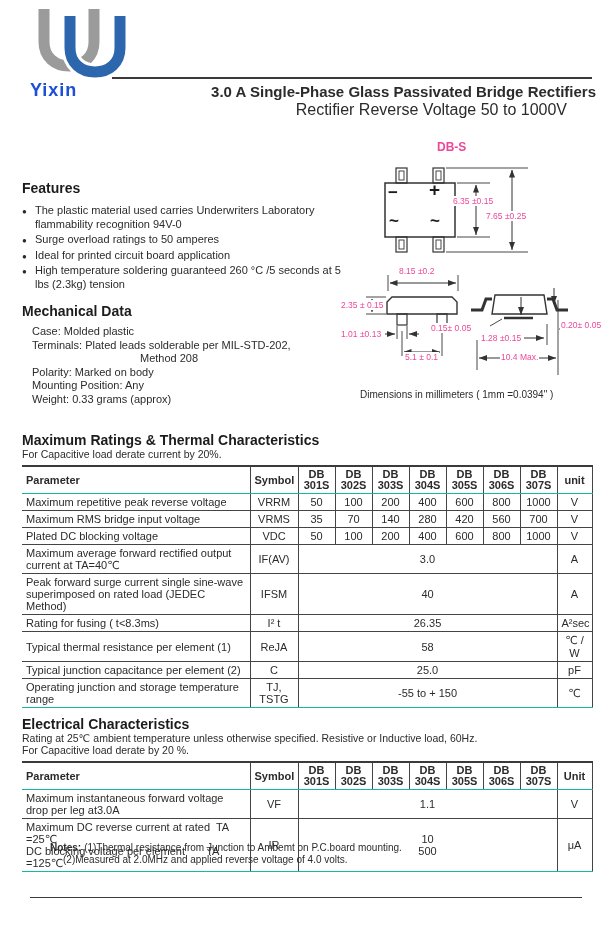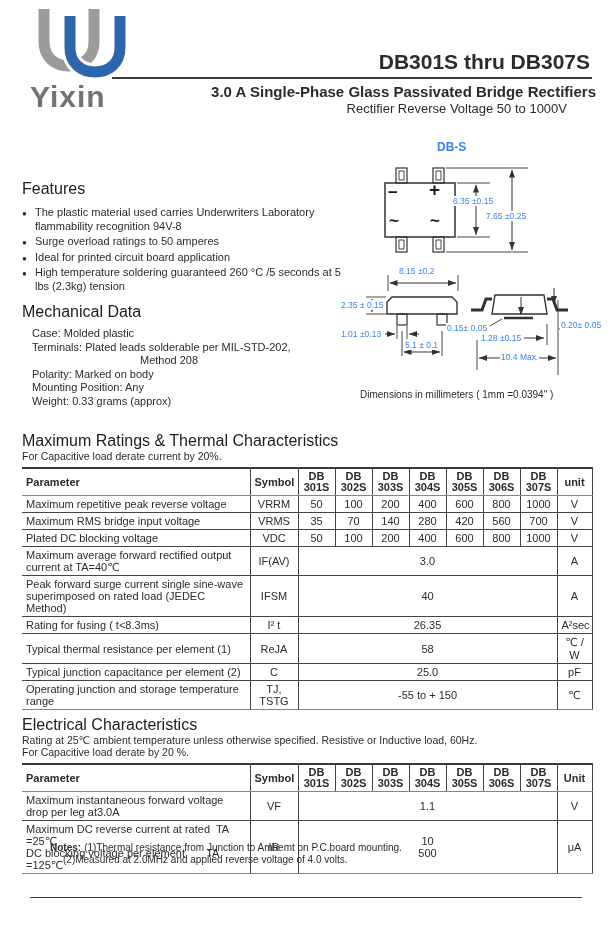--- a/index.html
+++ b/index.html
@@ -2,40 +2,40 @@
 <html><head>
 <meta charset="utf-8">
 <style>
   * { box-sizing: border-box; margin: 0; padding: 0; }
   html,body { width: 612px; background: #fff; }
   body { font-family: "Liberation Sans", "DejaVu Sans", sans-serif; color: #222; }
   .page { position: relative; width: 612px; height: 928px; background: #fff; overflow: hidden; }
 
   
   .logo { position: absolute; left: 28px; top: 6px; width: 110px; }
-  .logo-text { font-size: 30px; font-weight: bold; color: #737373; letter-spacing: 1px; margin-top: -4px; margin-left: 2px; }
+  .logo-text { font-size: 18px; font-weight: bold; color: #1d4ed8; letter-spacing: 1px; margin-top: -4px; margin-left: 2px; }
   .hdr-rule { position: absolute; left: 112px; right: 20px; top: 77px; border-top: 2px solid #3a3a3a; }
   .doc-title { position: absolute; right: 22px; top: 50px; font-size: 21px; font-weight: bold; color: #2b2b2b; }
   .doc-sub { position: absolute; right: 16px; top: 83px; font-size: 15px; font-weight: bold; color: #2b2b2b; }
-  .doc-sub2 { position: absolute; right: 45px; top: 101px; font-size: 13px; color: #2b2b2b; }
-
-  
-  .sec-h { font-size: 16px; font-weight: normal; color: #1c1c1c; }
+  .doc-sub2 { position: absolute; right: 45px; top: 101px; font-size: 16px; color: #2b2b2b; }
+
+  
+  .sec-h { font-size: 14px; font-weight: bold; color: #1c1c1c; }
   .features { position: absolute; left: 22px; top: 180px; width: 322px; }
   .features ul { list-style: none; margin-top: 8px; }
   .features li { position: relative; font-size: 11px; line-height: 13.5px; padding-left: 13px; margin-bottom: 2px; color: #2b2b2b; }
   .features li::before { content: "●"; position: absolute; left: 0; top: 1px; font-size: 8px; }
   .mech { position: absolute; left: 22px; top: 303px; width: 330px; }
   .mech .mline { font-size: 11px; line-height: 13.5px; margin-left: 10px; color: #2b2b2b; white-space: pre-wrap; }
   .mech .indent2 { margin-left: 78px; padding-left: 40px; }
 
   
   .pkg { position: absolute; left: 340px; top: 140px; width: 272px; height: 268px; }
   .pkg svg { position: absolute; left: 0; top: 0; }
-  .dim { position: absolute; font-size: 8.5px; color: #3b82f6; background: #fff; line-height: 10px; padding: 0 1px; white-space: nowrap; }
+  .dim { position: absolute; font-size: 8.5px; color: #ec4899; background: #fff; line-height: 10px; padding: 0 1px; white-space: nowrap; }
   .pkg-name { position: absolute; left: 96px; top: 2px; font-size: 12px; font-weight: bold; background: transparent; }
   .mark { position: absolute; font-weight: bold; color: #1c1c1c; line-height: 14px; }
   .pkg-note { position: absolute; left: 20px; top: 249px; font-size: 10px; color: #2b2b2b; white-space: nowrap; }
 
   
   .tblsec { position: absolute; left: 22px; width: 570px; }
   .ratings { top: 432px; }
   .electrical { top: 716px; }
   .cond { font-size: 10.5px; line-height: 12px; color: #2b2b2b; }
   table.spec { border-collapse: collapse; width: 570px; margin-top: 5px; table-layout: fixed; }
@@ -63,28 +63,27 @@
 
   <div class="logo">
     <svg width="104" height="74" viewBox="0 0 104 74">
       <path d="M16,3 V36 c0,15 11,24 25,24 c14,0 25,-9 25,-24 V3" fill="none" stroke="#9b9b9b" stroke-width="11"></path>
       <path d="M42,10 V42 c0,15 11,24 25,24 c14,0 25,-9 25,-24 V10" fill="none" stroke="#ffffff" stroke-width="17"></path>
       <path d="M42,10 V42 c0,15 11,24 25,24 c14,0 25,-9 25,-24 V10" fill="none" stroke="#2c66ad" stroke-width="11"></path>
     </svg>
     <div class="logo-text">Yixin</div>
   </div>
   <div class="hdr-rule"></div>
-  <div class="doc-title">DB301S thru DB307S</div>
   <div class="doc-sub">3.0  A Single-Phase Glass Passivated Bridge Rectifiers</div>
   <div class="doc-sub2">Rectifier Reverse Voltage 50 to 1000V</div>
 
   <div class="features">
     <div class="sec-h">Features</div>
     <ul>
-      <li>The plastic material used carries Underwriters Laboratory flammability recognition 94V-8</li>
+      <li>The plastic material used carries Underwriters Laboratory flammability recognition 94V-0</li>
       <li>Surge overload ratings to 50 amperes</li>
       <li>Ideal for printed circuit board application</li>
       <li>High temperature soldering guaranteed 260 °C /5 seconds at 5 lbs (2.3kg) tension</li>
     </ul>
   </div>
 
   <div class="mech">
     <div class="sec-h" style="margin-bottom:6px">Mechanical Data</div>
     <div class="mline">Case: Molded plastic</div>
     <div class="mline">Terminals: Plated leads solderable per MIL-STD-202,</div>
@@ -163,22 +162,22 @@
     <span class="dim pkg-name">DB-S</span>
     <span class="mark" style="left:48px; top:46px; font-size:17px;">−</span>
     <span class="mark" style="left:89px; top:43px; font-size:19px;">+</span>
     <span class="mark" style="left:49px; top:74px; font-size:17px;">~</span>
     <span class="mark" style="left:90px; top:74px; font-size:17px;">~</span>
     <span class="dim" style="left:112px; top:56px;">6.35 ±0.15</span>
     <span class="dim" style="left:145px; top:71px;">7.65 ±0.25</span>
     <span class="dim" style="left:58px; top:126px;">8.15 ±0.2</span>
     <span class="dim" style="left:0px; top:160px;">2.35 ± 0.15</span>
     <span class="dim" style="left:0px; top:189px;">1.01 ±0.13</span>
-    <span class="dim" style="left:64px; top:200px;">5.1 ± 0.1</span>
-    <span class="dim" style="left:106px; top:183px;">0.15± 0.05</span>
+    <span class="dim" style="left:64px; top:212px;">5.1 ± 0.1</span>
+    <span class="dim" style="left:90px; top:183px;">0.15± 0.05</span>
     <span class="dim" style="left:140px; top:193px;">1.28 ±0.15</span>
     <span class="dim" style="left:220px; top:180px;">0.20± 0.05</span>
     <span class="dim" style="left:160px; top:212px;">10.4 Max.</span>
     <div class="pkg-note">Dimensions in millimeters ( 1mm =0.0394" )</div>
   </div>
 
   <div class="tblsec ratings">
     <div class="sec-h">Maximum Ratings &amp; Thermal Characteristics</div>
     <div class="cond">For Capacitive load derate current by 20%.</div>
     <table class="spec">

